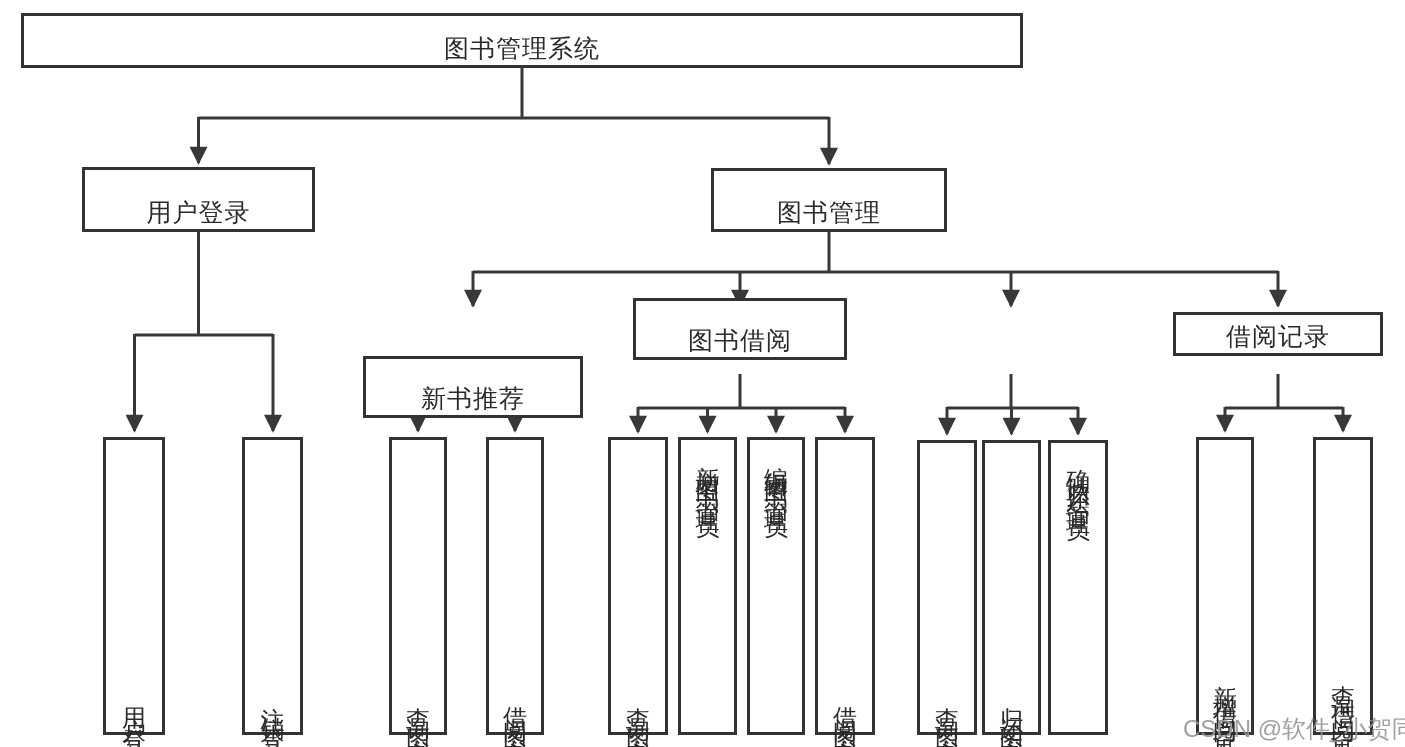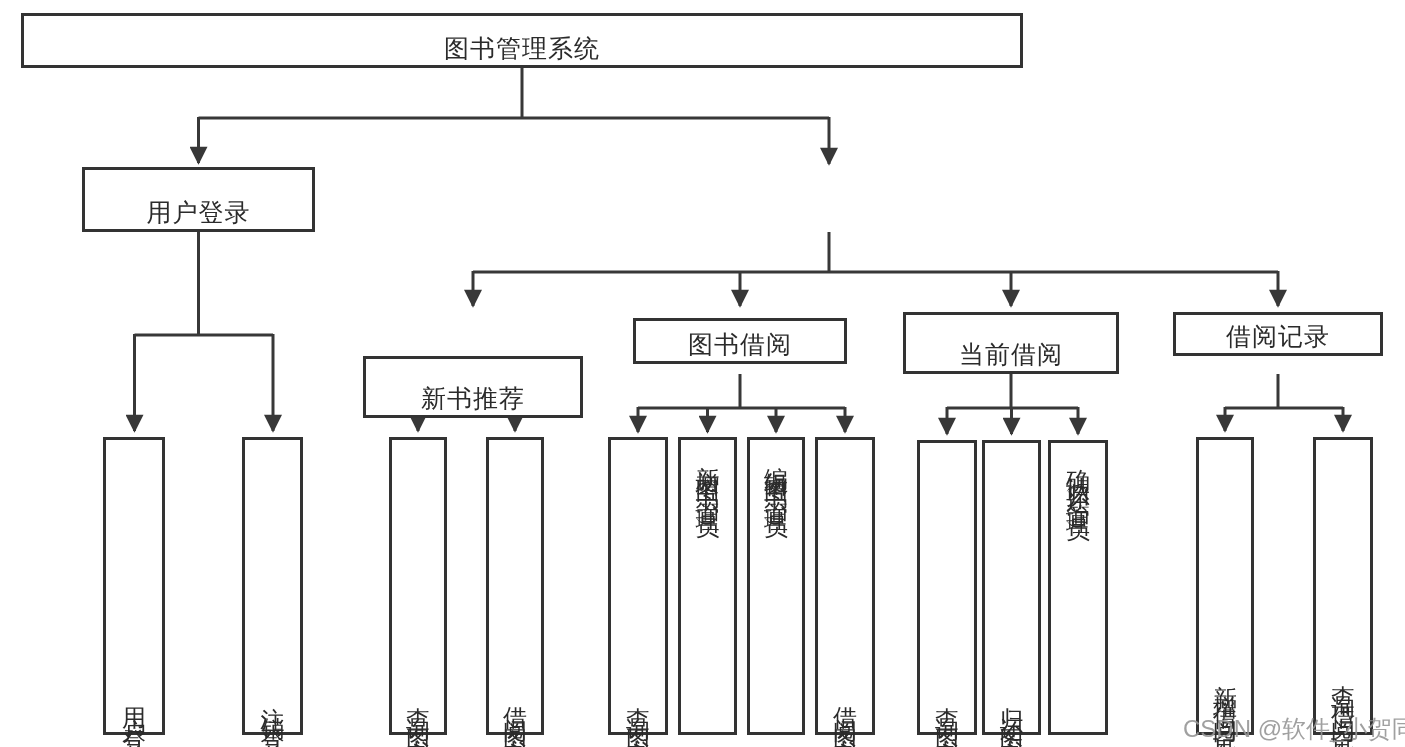--- a/index.html
+++ b/index.html
@@ -84,29 +84,29 @@
     </g>
   </svg>
 
   <div class="box" style="left:21px; top:13px; width:1002px; height:55px;">
     <span>图书管理系统</span>
   </div>
 
   <div class="box" style="left:82px; top:167px; width:233px; height:65px;">
     <span>用户登录</span>
   </div>
+  <div class="box" style="left:711px; top:168px; width:236px; height:64px;">
+    <span>图书管理</span>
+  </div>
 
   <div class="box" style="left:363px; top:312px; width:220px; height:62px;margin-top:44px;">
     <span>新书推荐</span>
   </div>
-  <div class="box" style="left:633px; top:318px; width:214px; height:46px;">
+  <div class="box" style="left:633px; top:298px; width:214px; height:62px;">
     <span>图书借阅</span>
-  </div>
-  <div class="box" style="left:903px; top:312px; width:216px; height:62px;">
-    <span>当前借阅</span>
   </div>
   <div class="box" style="left:1173px; top:312px; width:210px; height:44px;">
     <span>借阅记录</span>
   </div>
 
   <div class="box leaf" style="left:103px; top:437px; width:62px; height:298px;">
     <span>用户登录</span>
   </div>
   <div class="box leaf" style="left:242px; top:437px; width:61px; height:298px;">
     <span>注销登录</span>

